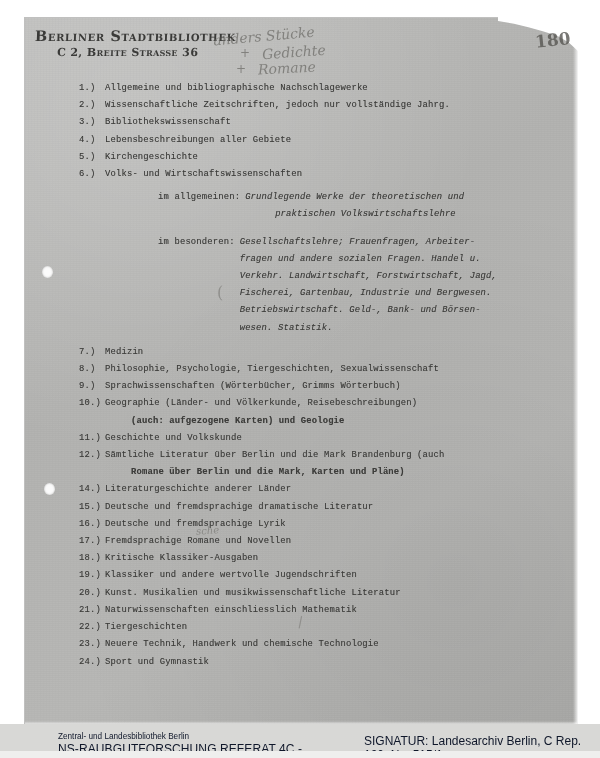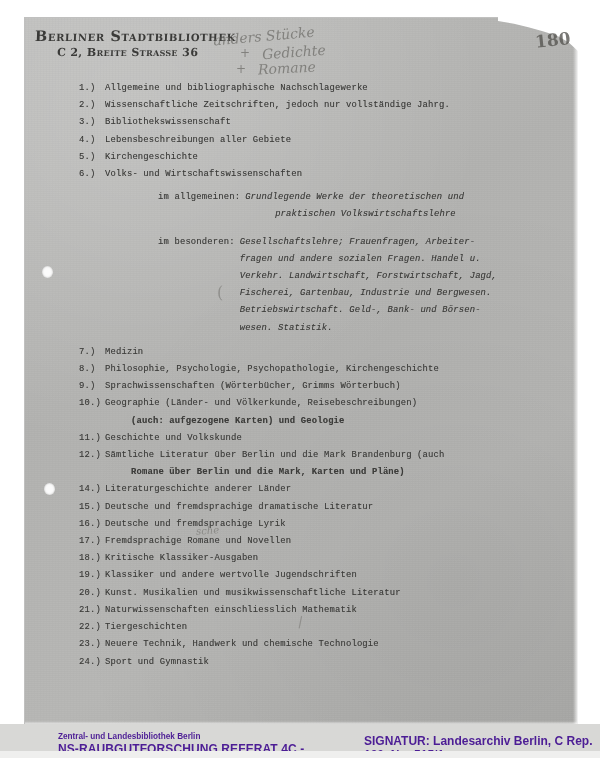--- a/index.html
+++ b/index.html
@@ -101,21 +101,21 @@
   .gap-s{height:4px;}
 
   
   .txt,.num,.cont,.sub{
     text-shadow:0 0 .6px rgba(60,60,58,.45);
   }
 
   
   .footbar{
     position:absolute;bottom:0;height:34px;background:#d8d8d6;
-    color:#4c1d95;font-family:"Liberation Sans","DejaVu Sans",sans-serif;font-weight:bold;
+    color:#0f172a;font-family:"Liberation Sans","DejaVu Sans",sans-serif;
   }
   #foot-left{left:0;width:340px;}
   #foot-right{left:340px;width:260px;}
   #foot-left .l1{position:absolute;left:58px;top:8px;font-size:8.2px;}
   #foot-left .l2{position:absolute;left:58px;top:18px;font-size:12px;letter-spacing:.1px;}
   #foot-right .l1{position:absolute;left:24px;top:10px;font-size:12px;}
   .footbar::after{
     content:"";position:absolute;left:0;right:0;bottom:0;height:7px;
     background:#efefee;
   }
@@ -200,21 +200,21 @@
     </div>
 
     <div class="gap"></div>
 
     <div class="item">
       <span class="num">7.)</span>
       <span class="txt">Medizin</span>
     </div>
     <div class="item">
       <span class="num">8.)</span>
-      <span class="txt">Philosophie, Psychologie, Psychopathologie, Kirchengeschichte</span>
+      <span class="txt">Philosophie, Psychologie, Tiergeschichten, Sexualwissenschaft</span>
     </div>
     <div class="item">
       <span class="num">9.)</span>
       <span class="txt">Sprachwissenschaften (Wörterbücher, Grimms Wörterbuch)</span>
     </div>
     <div class="item">
       <span class="num">10.)</span>
       <span class="txt">Geographie (Länder- und Völkerkunde, Reisebeschreibungen)</span>
     </div>
     <div class="cont">(auch: aufgezogene Karten) und Geologie</div>

